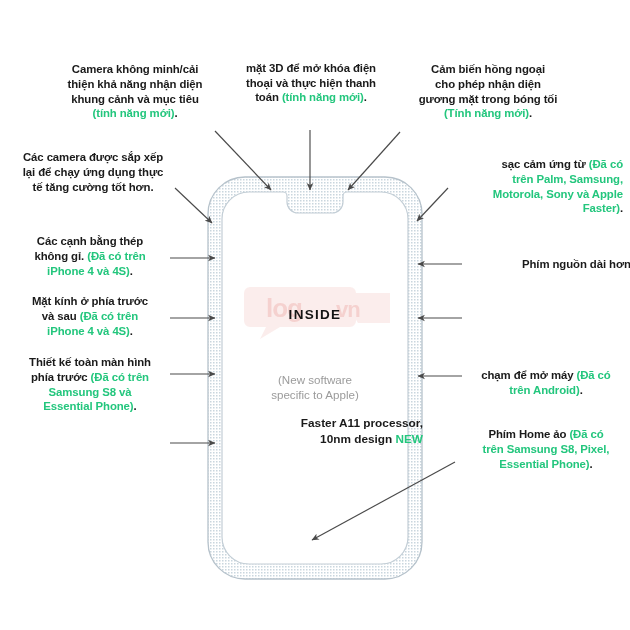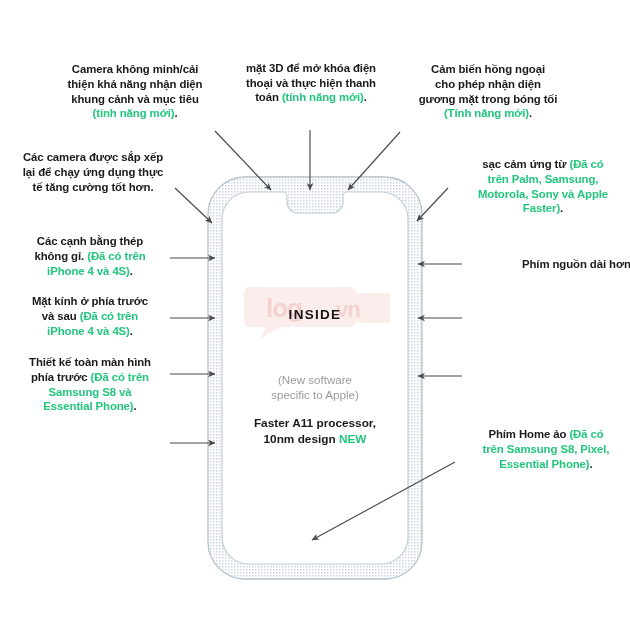--- a/index.html
+++ b/index.html
@@ -87,21 +87,21 @@
     font-size: 11.6px;
     line-height: 1.30;
     color: #9b9b9b;
     font-weight: 500;
   }
   #proc-line {
     position: absolute;
     left: 0;
     top: 240px;
     width: 216px;
-    text-align: center;
+    text-align: right;
     font-size: 11.8px;
     line-height: 1.32;
     font-weight: 700;
     color: #1a1a1a;
   }
   #proc-line .new { color: #23c67d; font-weight: 700; }
 
   
   #connectors {
     position: absolute;
@@ -238,32 +238,36 @@
   </div>
 
   <div class="annot ta-center" style="left:10px; top:355px; width:160px;">
     <span>Thiết kế toàn màn hình</span><br>
     <span>phía trước </span><span class="hl">(Đã có trên</span><br>
     <span class="hl">Samsung S8 và</span><br>
     <span class="hl">Essential Phone)</span><span>.</span>
   </div>
 
 
-  <div class="annot ta-center" style="left:463px; top:157px; width:160px;">
+  <div class="annot ta-center" style="left:463px; top:157px; width:160px;text-align:right;">
     <span>sạc cảm ứng từ </span><span class="hl">(Đã có</span><br>
     <span class="hl">trên Palm, Samsung,</span><br>
     <span class="hl">Motorola, Sony và Apple</span><br>
     <span class="hl">Faster)</span><span>.</span>
   </div>
 
   <div class="annot ta-left" style="left:474px; top:257px; width:156px;margin-left:48px;">
     <span>Phím nguồn dài hơn.</span>
   </div>
 
 
+  <div class="annot ta-center" style="left:466px; top:368px; width:160px;">
+    <span>chạm để mở máy </span><span class="hl">(Đã có</span><br>
+    <span class="hl">trên Android)</span><span>.</span>
+  </div>
 
   <div class="annot ta-center" style="left:466px; top:427px; width:160px;">
     <span>Phím Home ảo </span><span class="hl">(Đã có</span><br>
     <span class="hl">trên Samsung S8, Pixel,</span><br>
     <span class="hl">Essential Phone)</span><span>.</span>
   </div>
 
 </div>
 
 </body></html>

